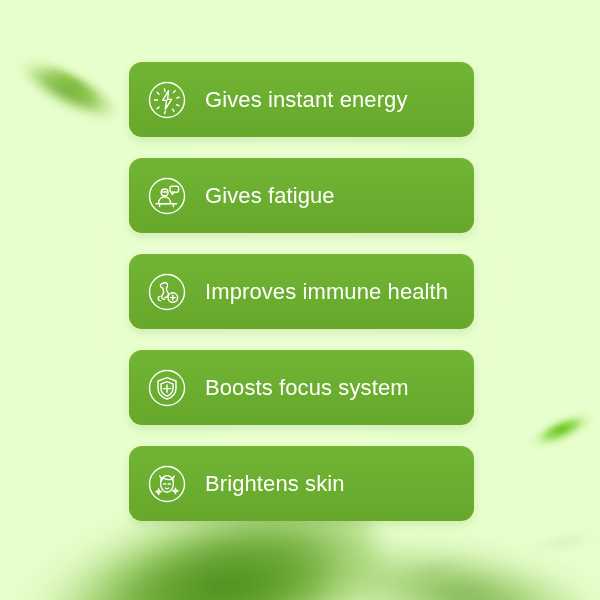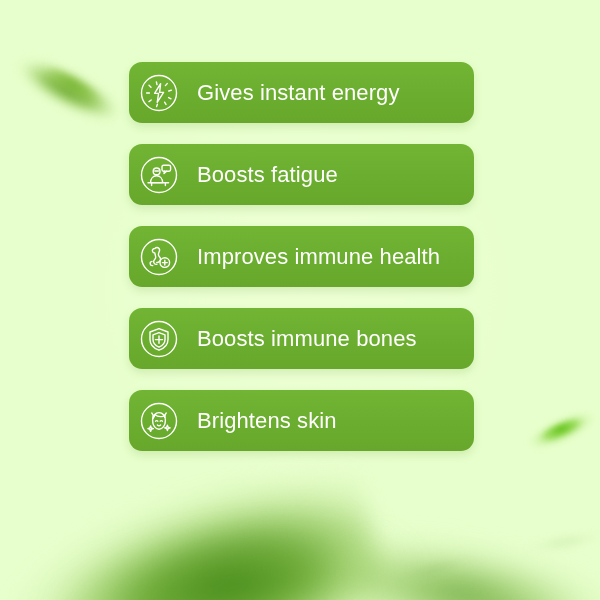--- a/index.html
+++ b/index.html
@@ -189,27 +189,27 @@
     left: 129px;
     top: 62px;
     width: 345px;
   }
 
   .benefit-pill {
     position: relative;
     display: flex;
     align-items: center;
     width: 345px;
-    height: 61px;
+    height: 75px;
     margin-bottom: 21px;
     border-radius: 13px;
     background: linear-gradient(180deg, #72b434 0%, #6bad2e 55%, #67a82c 100%);
     box-shadow: 0 4px 9px rgba(86,140,40,0.17);
     box-sizing: border-box;
-    padding-left: 8px;
+    padding-left: 16px;
   }
   .benefit-pill:last-child {
     margin-bottom: 0;
     text-align: center;
   }
 
   .pill-icon {
     flex: 0 0 auto;
     width: 44px;
     height: 44px;
@@ -275,21 +275,21 @@
           <rect x="25.0" y="12.2" width="8.6" height="6.0" rx="1.6"></rect>
           <path d="M27.4 18.2 L27.0 20.6 L29.6 18.2"></path>
           <circle cx="19.6" cy="18.4" r="3.4"></circle>
           <path d="M13.6 29.6 C13.6 25.4 16.2 22.8 19.6 22.8
                    C23.0 22.8 25.6 25.4 25.6 29.6 Z"></path>
           <path d="M11.0 29.8 L31.6 29.8"></path>
           <path d="M14.6 29.8 L14.6 32.6 M28.4 29.8 L28.4 32.6"></path>
           <path d="M17.8 18.0 L21.4 18.0"></path>
         </svg>
       </span>
-      <span class="pill-label">Boosts fatigue</span>
+      <span class="pill-label">Gives fatigue</span>
     </div>
 
 
     <div class="benefit-pill">
       <span class="pill-icon">
         <svg viewBox="0 0 44 44" fill="none" stroke="#ffffff" stroke-width="1.4" stroke-linecap="round" stroke-linejoin="round">
           <circle cx="22" cy="22" r="17.5"></circle>
           <path d="M18.0 13.4 C16.2 13.4 15.2 14.6 15.4 16.0
                    C15.6 17.3 16.8 18.0 17.8 18.0
                    L18.6 21.4 C18.9 22.7 18.6 23.4 17.8 24.2
@@ -317,21 +317,21 @@
                    C31.0 27.6 27.2 31.2 22 33.2
                    C16.8 31.2 13.0 27.6 13.0 22.4
                    L13.0 15.0 Z"></path>
           <path d="M22 15.6 L28.0 17.8 L28.0 22.6
                    C28.0 26.2 25.4 28.8 22 30.2
                    C18.6 28.8 16.0 26.2 16.0 22.6
                    L16.0 17.8 Z"></path>
           <path d="M22 19.0 L22 26.2 M18.4 22.6 L25.6 22.6"></path>
         </svg>
       </span>
-      <span class="pill-label">Boosts immune bones</span>
+      <span class="pill-label">Boosts focus system</span>
     </div>
 
     <div class="benefit-pill">
       <span class="pill-icon">
         <svg viewBox="0 0 44 44" fill="none" stroke="#ffffff" stroke-width="1.4" stroke-linecap="round" stroke-linejoin="round">
           <circle cx="22" cy="22" r="17.5"></circle>
           <path d="M15.6 21.4 C15.6 16.8 18.4 13.6 22 13.6
                    C25.6 13.6 28.4 16.8 28.4 21.4
                    C28.4 26.4 25.6 30.2 22 30.2
                    C18.4 30.2 15.6 26.4 15.6 21.4 Z"></path>

